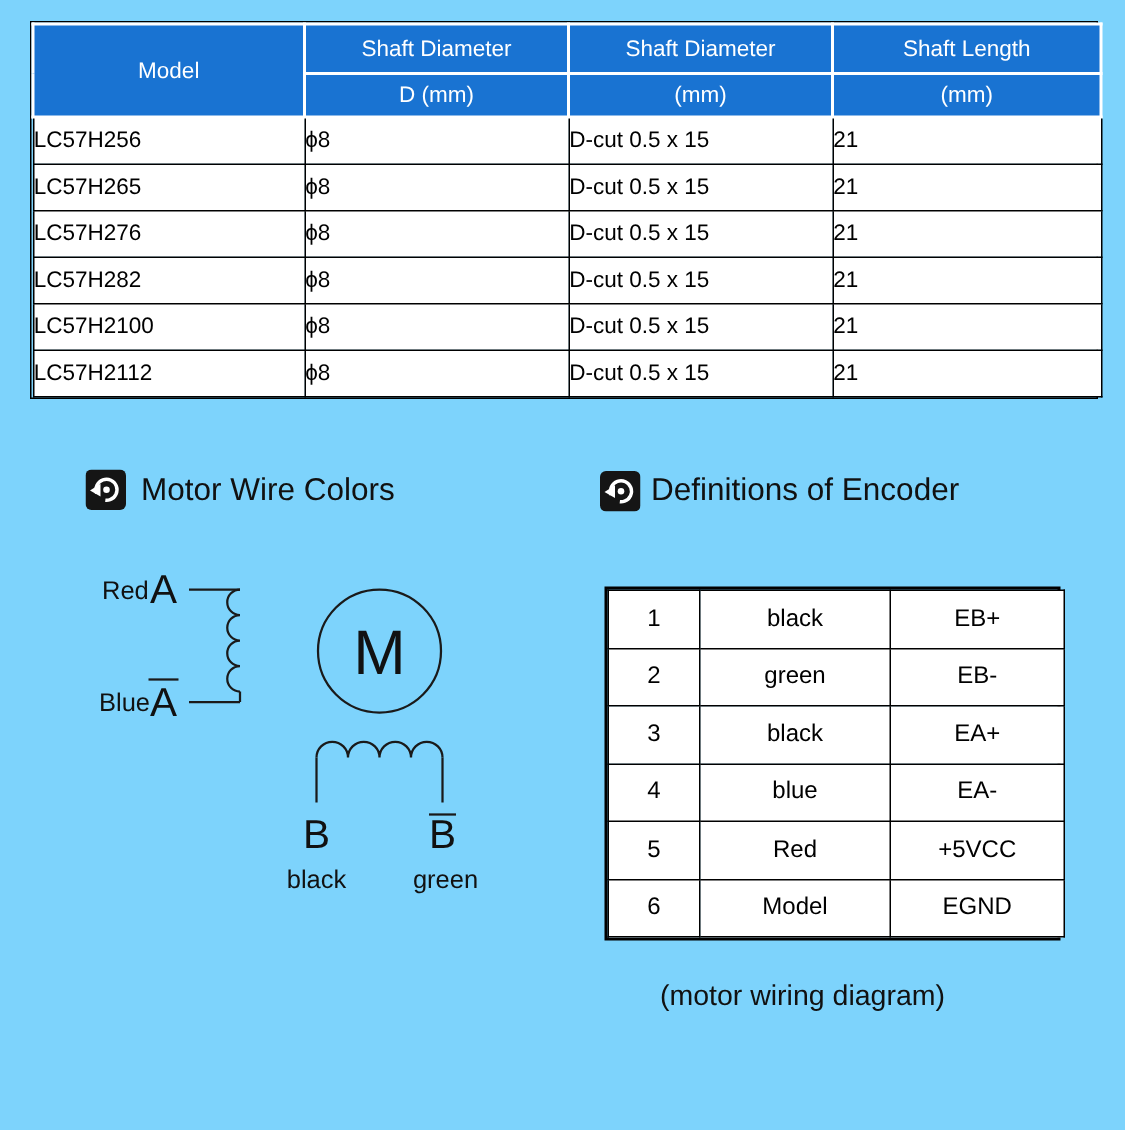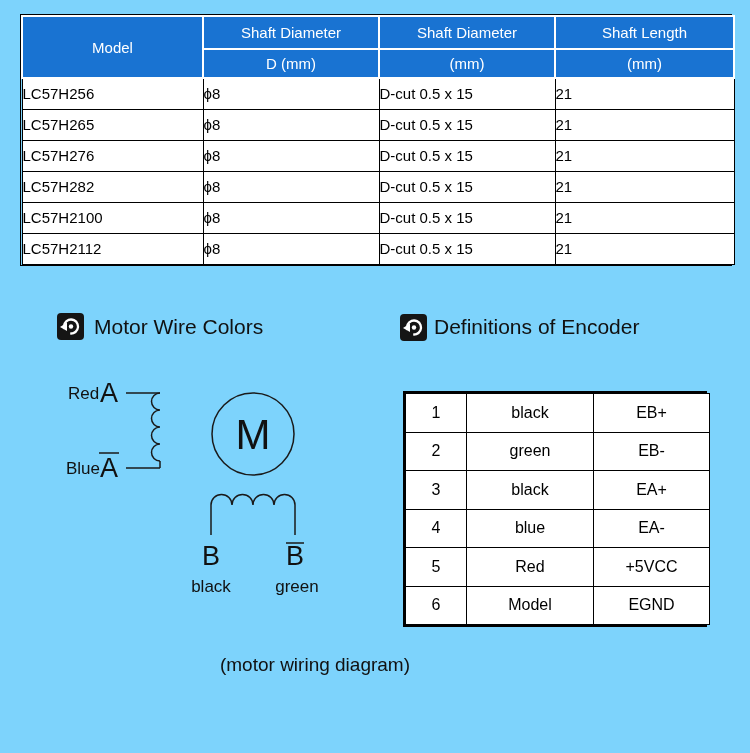--- a/index.html
+++ b/index.html
@@ -57,21 +57,21 @@
   table.enc { width:100%; border-collapse:collapse; table-layout:fixed; }
   table.enc td {
     border:1px solid #000; height:38.5px;
     text-align:center; vertical-align:middle;
     font-size:16px; background:#fff;
   }
 
   
   .caption {
     position:absolute; left:0; top:654px; width:630px;
-    text-align:center; font-size:19px; color:#111;
+    text-align:right; font-size:19px; color:#111;
   }
 </style>
 </head>
 <body>
 
 <div class="page">
 
   <div class="spec-wrap">
     <table class="spec">
       <colgroup>

